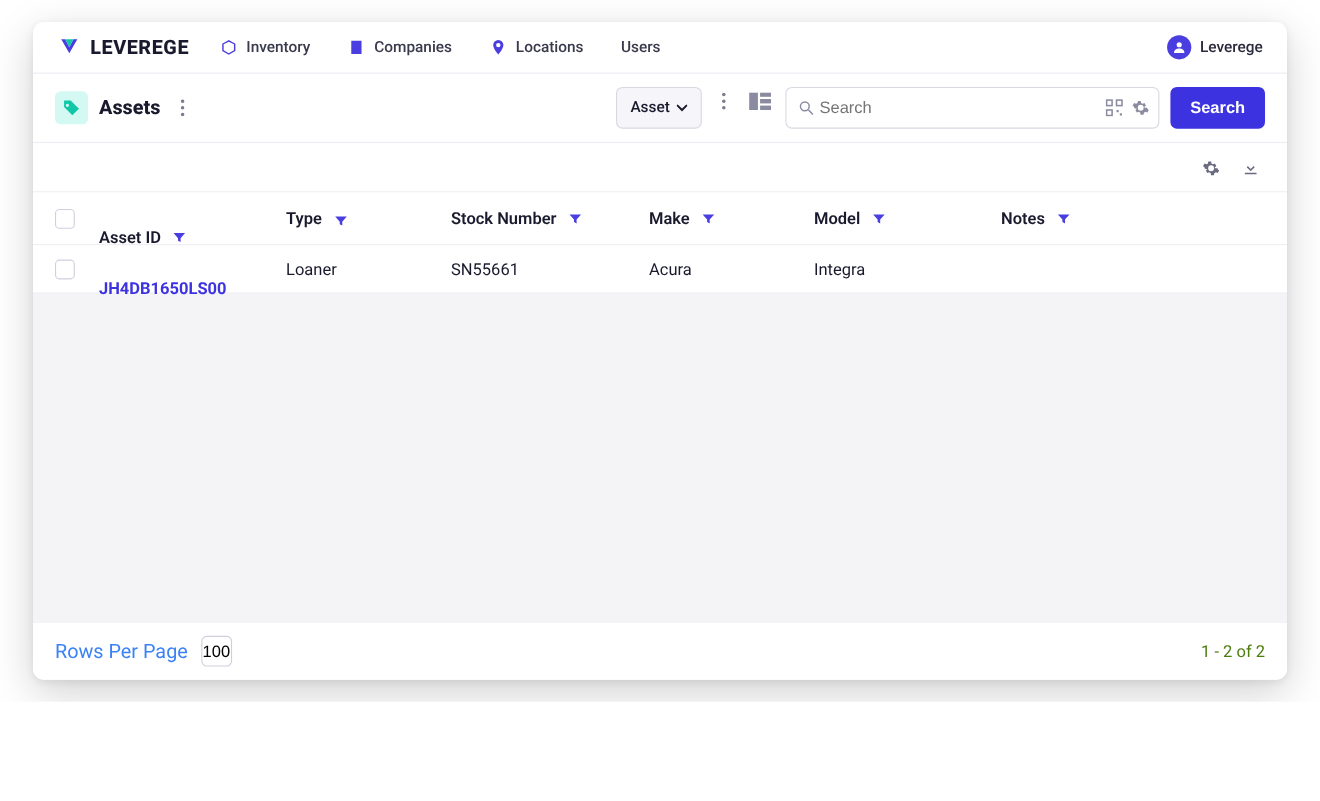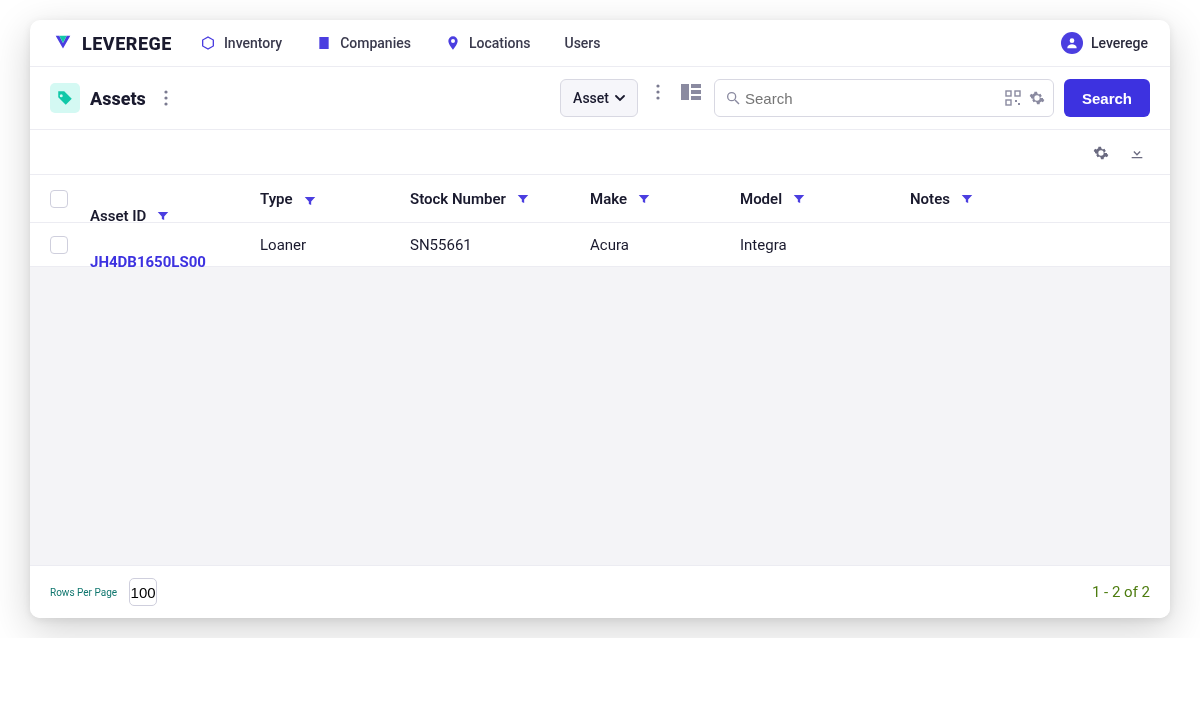--- a/index.html
+++ b/index.html
@@ -113,21 +113,21 @@
   .trow.alt { background:#f9f9fc; }
   .chk {
     width:18px; height:18px; border:1.5px solid #cfcfdd; border-radius:4px; background:#fff; cursor:pointer;
   }
   .link { color:#3d32e0; font-weight:700; white-space:nowrap; overflow:hidden; text-overflow:ellipsis; max-width:155px; display:inline-block; }
   
   .footer {
     display:flex; align-items:center; padding:12px 20px;
     border-top:1px solid #ececf2; background:#fff; gap:12px;
   }
-  .footer-label { color:#0f766e; font-size:10px; }
+  .footer-label { color:#3b82f6; font-size:18px; }
   .rows-input {
     width:28px; height:28px; border:1px solid #cfcfdd; border-radius:5px;
     text-align:center; font-size:15px; padding:0;
   }
   .footer-spacer { flex:1; }
   .page-status { color:#4d7c0f; font-size:15px; cursor:pointer; }
   svg { display:block; }
 </style>
 </head>
 <body>

